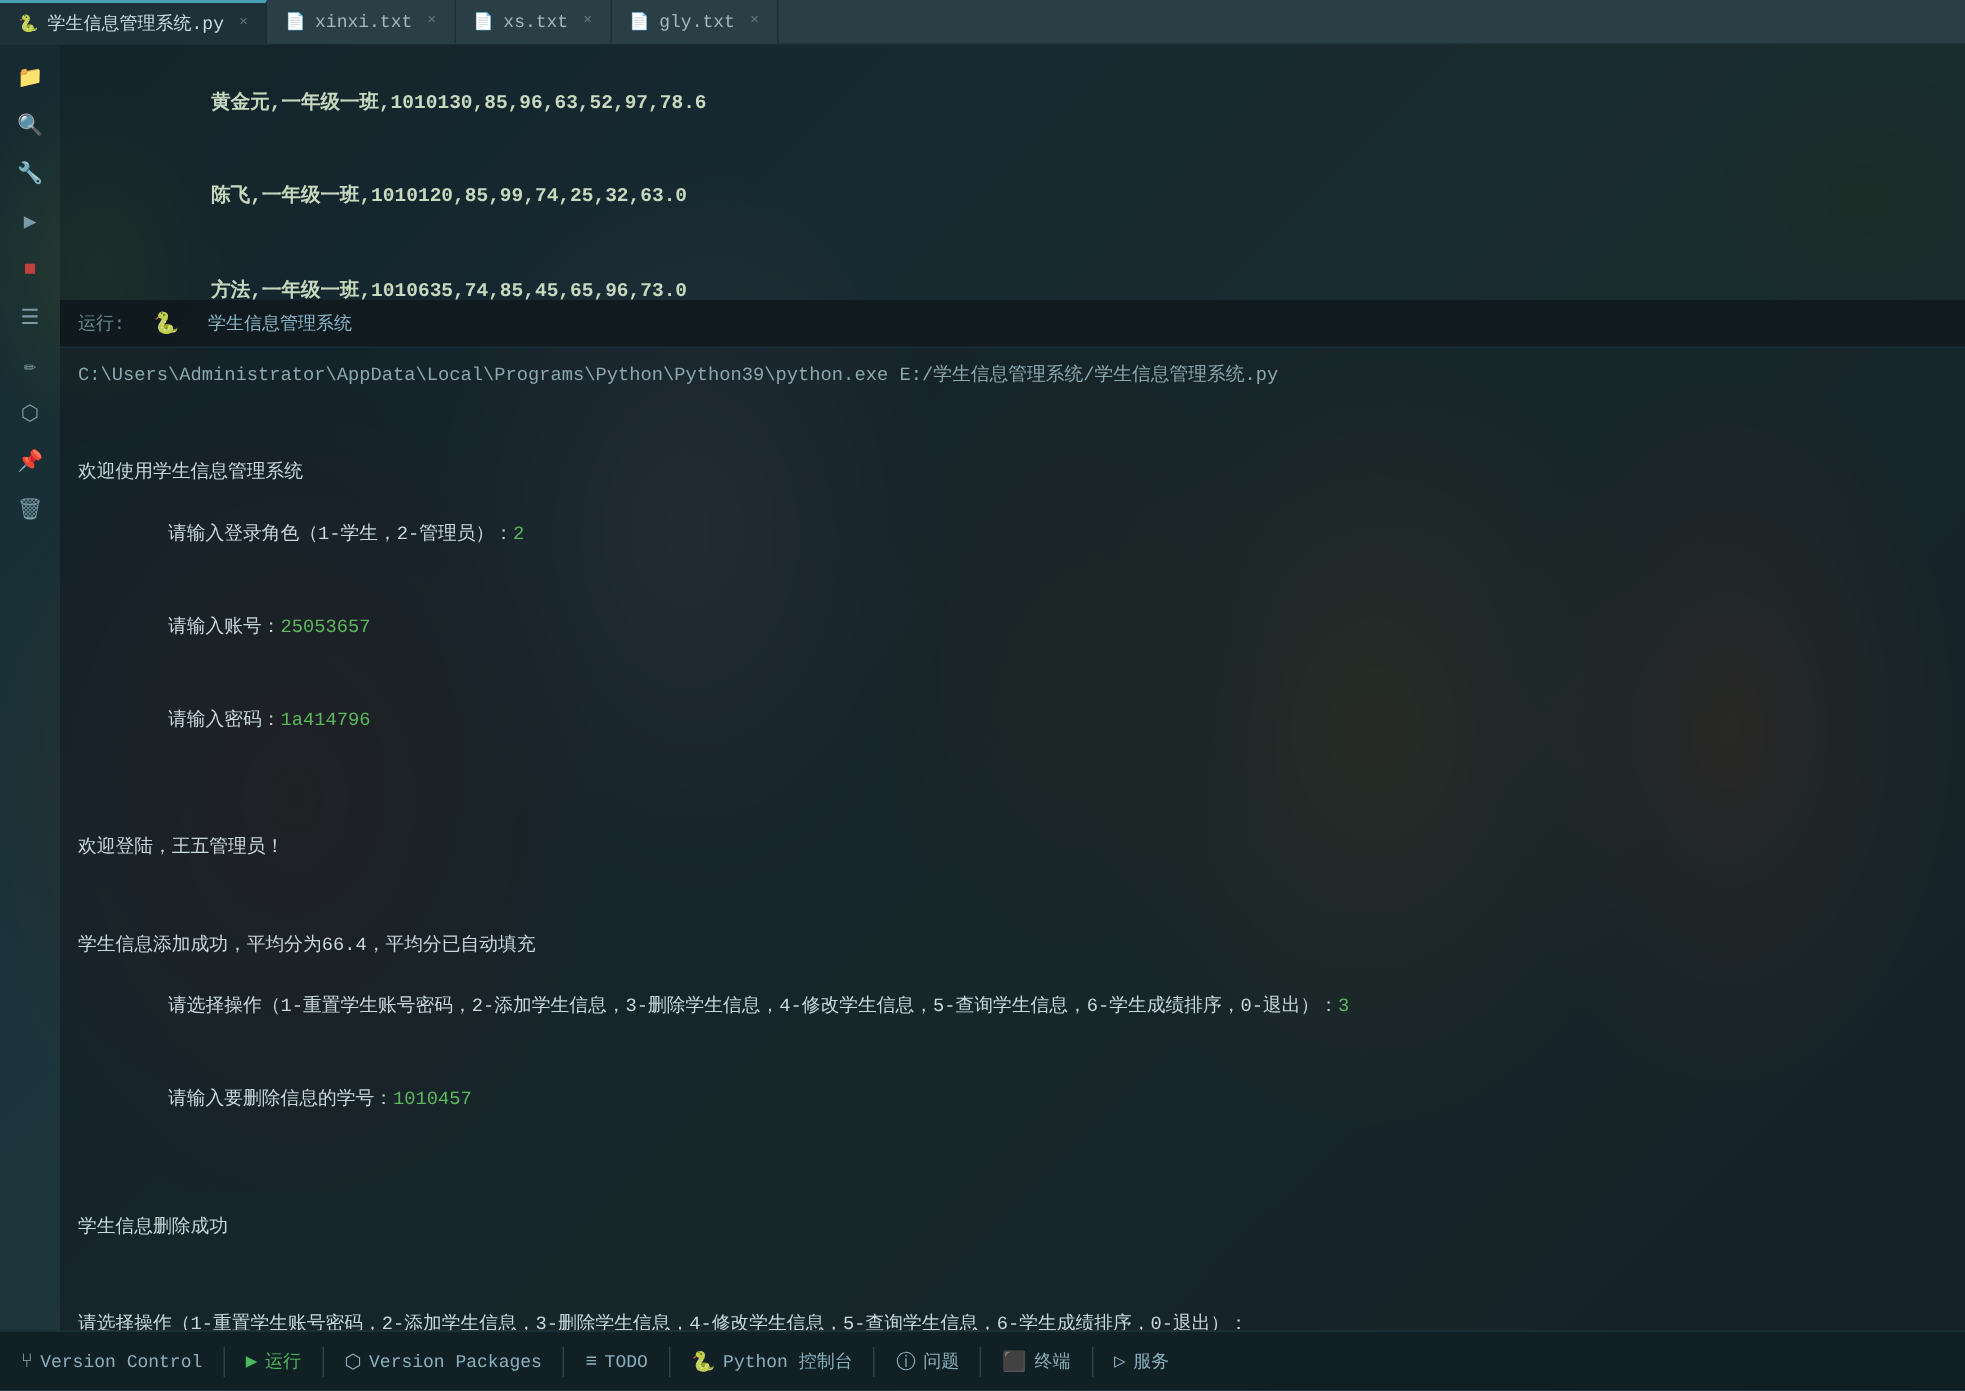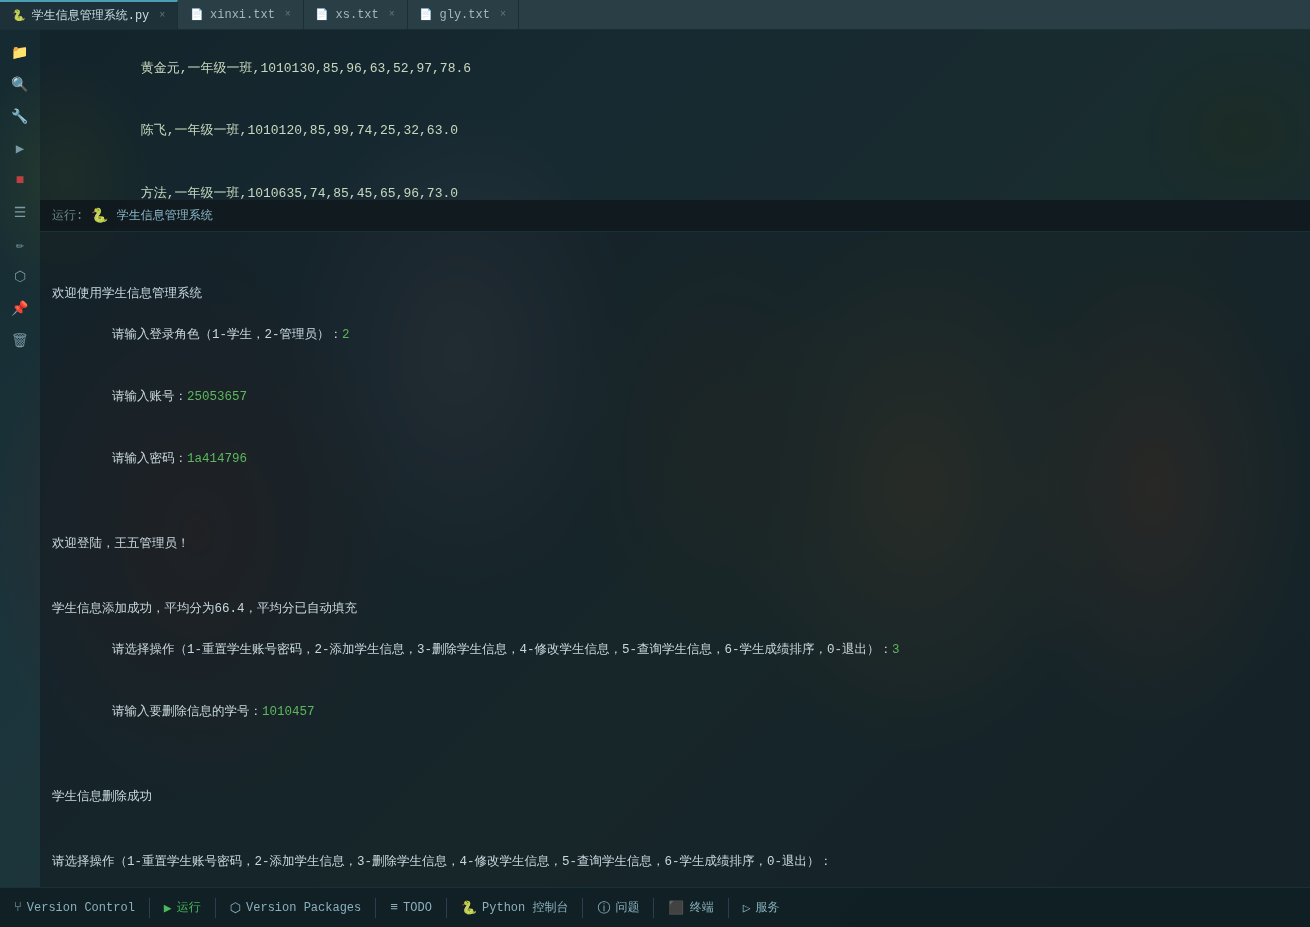--- a/index.html
+++ b/index.html
@@ -117,20 +117,21 @@
     }
 
     
     .editor-area {
       position: absolute;
       top: 0; left: 0; right: 0;
       height: 170px;
       background: rgba(18, 30, 36, 0.82);
       padding: 8px 12px;
       overflow: hidden;
+      font-weight: bold;
     }
 
     .code-line {
       font-size: 13px;
       line-height: 1.6;
       color: #c8d8be;
       white-space: pre;
     }
 
     .line-number {
@@ -153,21 +154,21 @@
       overflow: hidden;
     }
 
     .terminal-header {
       height: 32px;
       background: rgba(15, 25, 30, 0.9);
       display: flex;
       align-items: center;
       padding: 0 12px;
       border-bottom: 1px solid #1a3038;
-      gap: 8px;
+      gap: 19px;
     }
 
     .terminal-title-icon {
       font-size: 14px;
     }
 
     .terminal-title {
       font-size: 12px;
       color: #8ab8c8;
     }
@@ -287,20 +288,21 @@
 
   </div>
 
   <div class="terminal-area">
     <div class="terminal-header">
       <span style="color:#6a8890;font-size:12px;">运行:</span>
       <span class="terminal-title-icon">🐍</span>
       <span class="terminal-title">学生信息管理系统</span>
     </div>
     <div class="terminal-body">
+      <div class="t-line t-gray">C:\Users\Administrator\AppData\Local\Programs\Python\Python39\python.exe E:/学生信息管理系统/学生信息管理系统.py</div>
       <div class="t-line t-white">欢迎使用学生信息管理系统</div>
       <div class="t-line">
         <span class="t-white">请输入登录角色（1-学生，2-管理员）：</span><span class="t-green">2</span>
       </div>
       <div class="t-line">
         <span class="t-white">请输入账号：</span><span class="t-green">25053657</span>
       </div>
       <div class="t-line">
         <span class="t-white">请输入密码：</span><span class="t-green">1a414796</span>
       </div>

